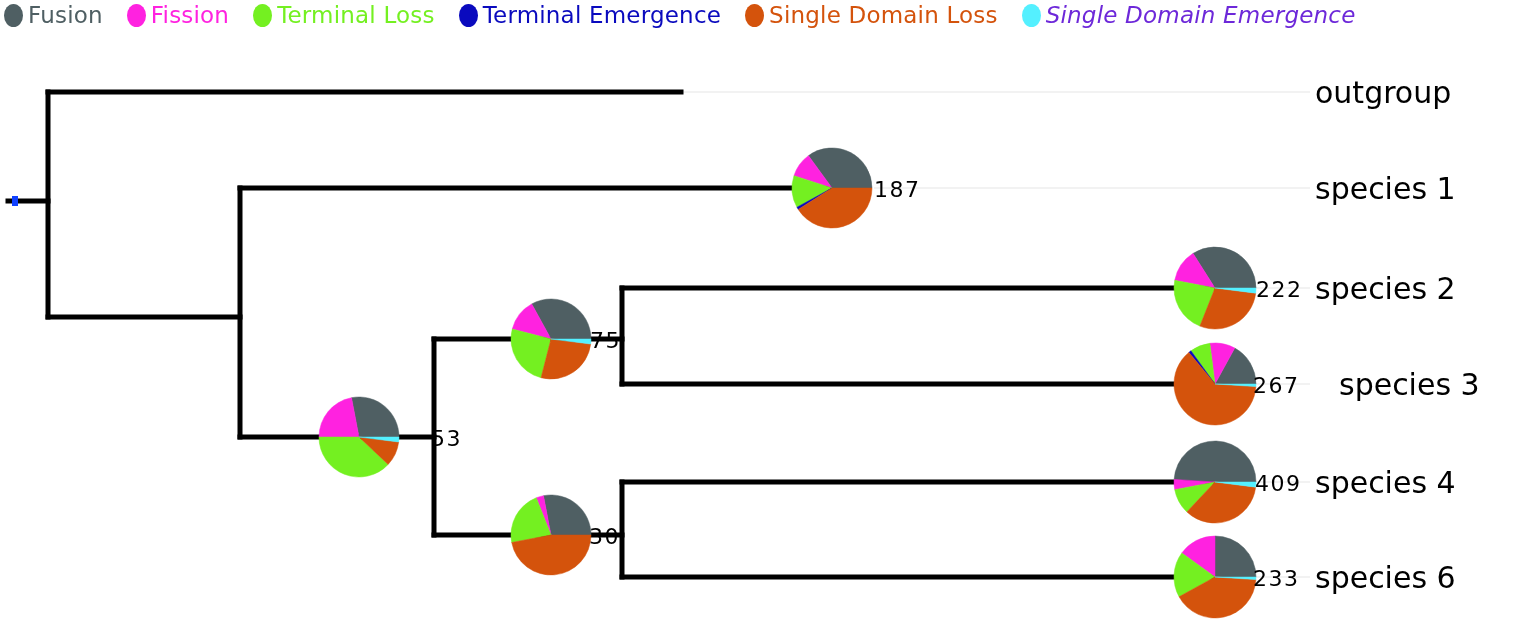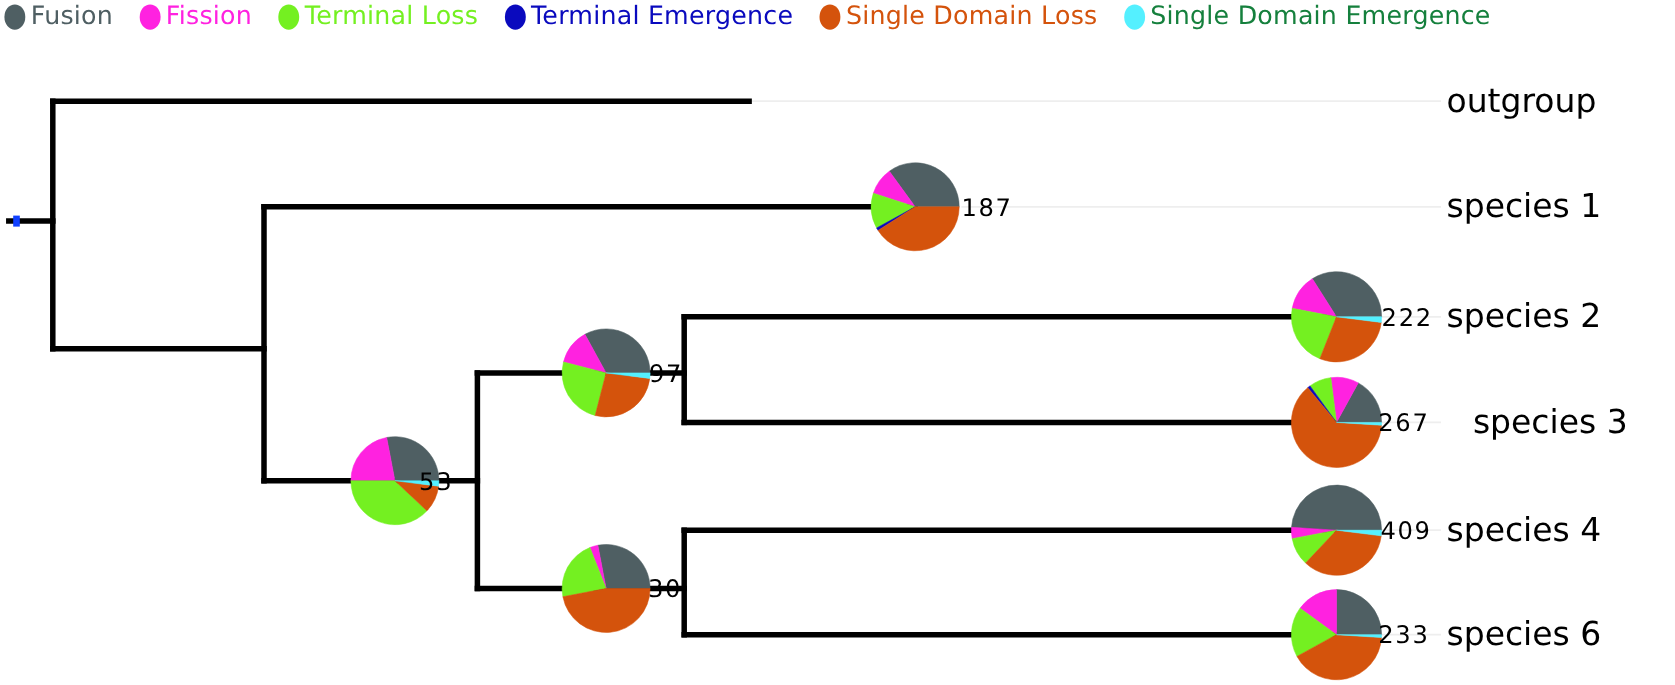--- a/index.html
+++ b/index.html
@@ -106,21 +106,21 @@
       <div class="legend-entry">
         <span class="legend-dot" style="background: rgb(10, 10, 190);"></span>
         <span class="legend-label" style="color: rgb(10, 10, 190);">Terminal Emergence</span>
       </div>
       <div class="legend-entry">
         <span class="legend-dot" style="background: rgb(212, 83, 12);"></span>
         <span class="legend-label" style="color: rgb(212, 83, 12);">Single Domain Loss</span>
       </div>
       <div class="legend-entry">
         <span class="legend-dot" style="background: rgb(84, 240, 255);"></span>
-        <span class="legend-label" style="color: #15803d;">Single Domain Emergence</span>
+        <span class="legend-label" style="color: #6d28d9; font-style: italic;">Single Domain Emergence</span>
       </div>
     </div>
 
   <svg id="tree-svg" viewBox="0 0 1523 623">
     <g id="connector-layer">
         <line x1="683" y1="92" x2="1310" y2="92" stroke="#EEEEEE" stroke-width="1.6"></line>
         <line x1="874" y1="188" x2="1310" y2="188" stroke="#EEEEEE" stroke-width="1.6"></line>
         <line x1="1256" y1="288" x2="1310" y2="288" stroke="#EEEEEE" stroke-width="1.6"></line>
         <line x1="1256" y1="384" x2="1310" y2="384" stroke="#EEEEEE" stroke-width="1.6"></line>
         <line x1="1256" y1="482" x2="1310" y2="482" stroke="#EEEEEE" stroke-width="1.6"></line>
@@ -217,18 +217,18 @@
       <div class="tip-label" style="left: 1339px; top: 384px;">species 3</div>
       <div class="tip-label" style="left: 1315px; top: 482px;">species 4</div>
       <div class="tip-label" style="left: 1315px; top: 577px;">species 6</div>
     </div>
   <div id="node-number-layer">
       <div class="node-number" style="left: 874px; top: 190px;">187</div>
       <div class="node-number" style="left: 1256px; top: 290px;">222</div>
       <div class="node-number" style="left: 1253px; top: 386px;">267</div>
       <div class="node-number" style="left: 1255px; top: 484px;">409</div>
       <div class="node-number" style="left: 1253px; top: 579px;">233</div>
-      <div class="node-number" style="left: 590px; top: 341px;">97</div>
-      <div class="node-number" style="left: 381px; top: 439px;">53</div>
+      <div class="node-number" style="left: 590px; top: 341px;">75</div>
+      <div class="node-number" style="left: 399px; top: 439px; padding-left: 32px;">53</div>
       <div class="node-number" style="left: 589px; top: 537px;">30</div>
     </div>
 
 </div>
 
 </body></html>

